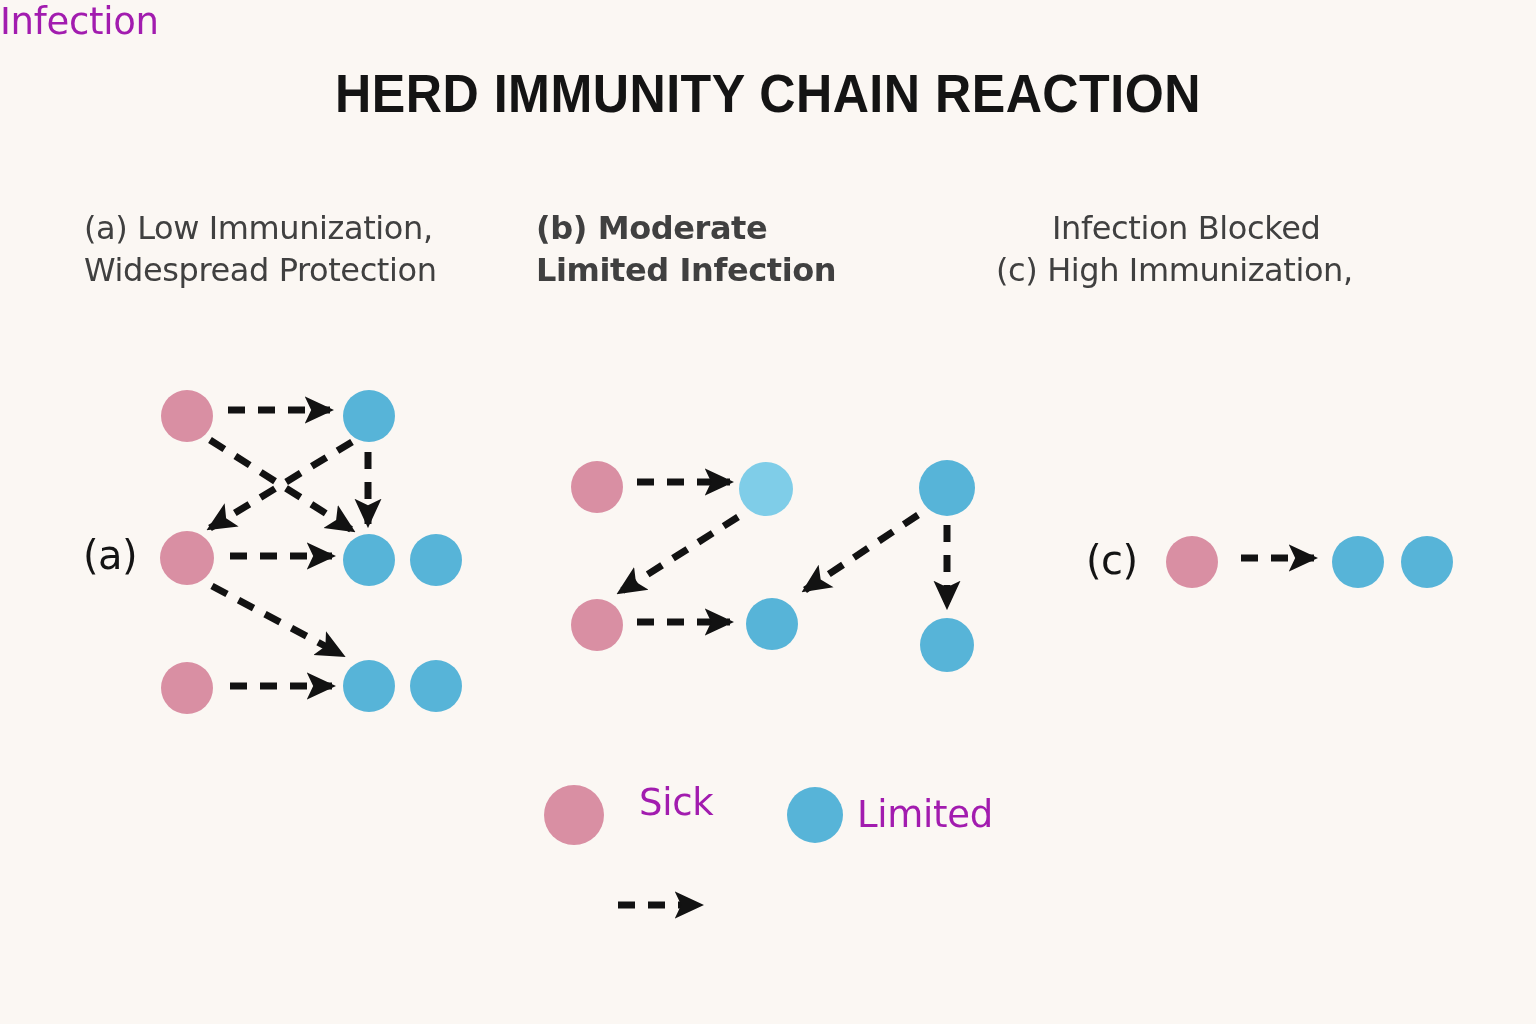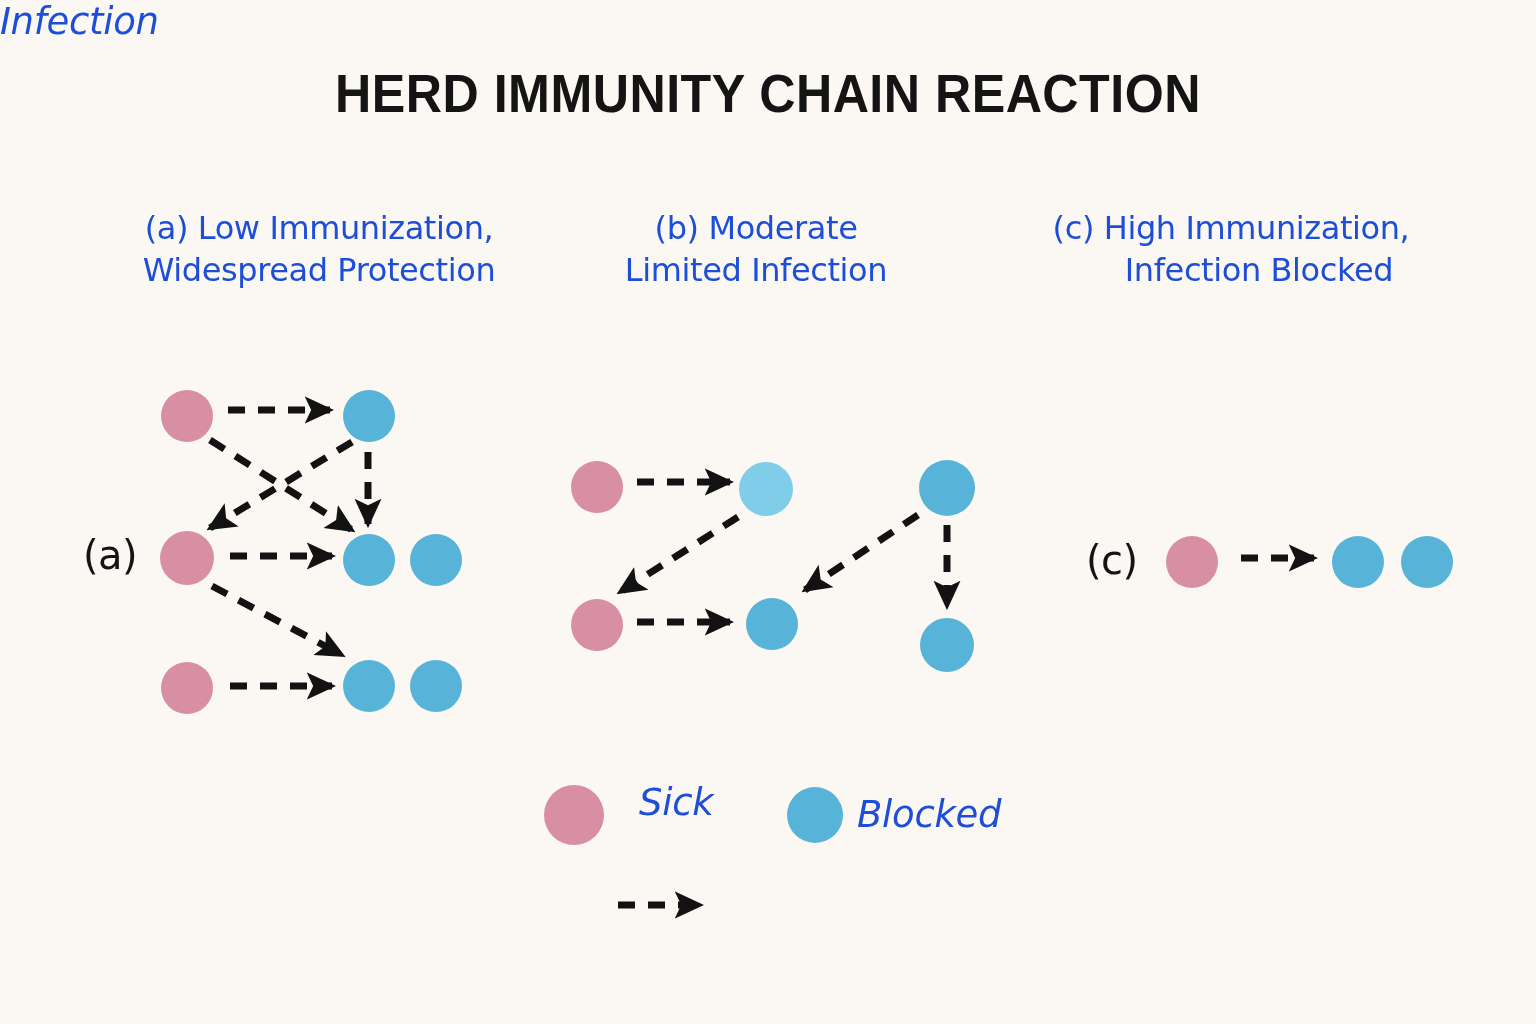--- a/index.html
+++ b/index.html
@@ -36,47 +36,45 @@
     transform: scaleX(0.93);
     transform-origin: center top;
     white-space: nowrap;
   }
   .panel-heading {
     position: absolute;
     font-family: "DejaVu Sans", sans-serif;
     font-size: 32px;
     font-weight: 400;
     line-height: 1.32;
-    color: #1d4ed8;
+    color: #404040;
     letter-spacing: -0.4px;
-    text-align: center;
   }
   .panel-heading .ln { display: block; }
   #heading-a { left: 84px;  top: 207px; width: 470px; }
-  #heading-b { left: 556px; top: 207px; width: 400px; }
+  #heading-b { left: 536px; top: 207px; width: 400px; font-weight: bold; }
   #heading-c { left: 996px; top: 207px; width: 470px; }
   #heading-c .ln2 { margin-left: 56px; }
 
   .panel-tag {
     position: absolute;
     font-family: "DejaVu Sans", sans-serif;
     font-size: 40px;
     color: #141414;
     letter-spacing: -0.5px;
   }
   #tag-a { left: 83px;  top: 532px; }
   #tag-c { left: 1086px; top: 537px; }
 
   .legend-label {
     position: absolute;
     font-family: "DejaVu Sans", sans-serif;
     font-size: 37px;
-    color: #1d4ed8;
+    color: #a21caf;
     letter-spacing: -0.3px;
-    font-style: italic;
   }
   #legend-sick-label   { left: 639px; top: 781px; }
   #legend-immune-label { left: 857px; top: 793px; }
 </style>
 </head>
 <body>
 
 <svg id="canvas" viewBox="0 0 1536 1024" xmlns="http://www.w3.org/2000/svg">
   <defs>
     <marker id="arrowhead" viewBox="0 0 10 10" refX="8.6" refY="5" markerWidth="4.2" markerHeight="4.2" orient="auto-start-reverse">
@@ -139,22 +137,22 @@
   <span class="ln ln1">(a) Low Immunization,</span>
   <span class="ln ln2">Widespread Protection</span>
 </div>
 
 <div class="panel-heading" id="heading-b">
   <span class="ln ln1">(b) Moderate</span>
   <span class="ln ln3">Limited Infection</span>
 </div>
 
 <div class="panel-heading" id="heading-c">
+  <span class="ln ln2">Infection Blocked</span>
   <span class="ln ln1">(c) High Immunization,</span>
-  <span class="ln ln2">Infection Blocked</span>
 </div>
 
 <div class="panel-tag" id="tag-a">(a)</div>
 <div class="panel-tag" id="tag-c">(c)</div>
 
 <div class="legend-label" id="legend-sick-label">Sick</div>
-<div class="legend-label" id="legend-immune-label">Blocked</div>
+<div class="legend-label" id="legend-immune-label">Limited</div>
 <div class="legend-label" id="legend-infection-label">Infection</div>
 
 </body></html>

